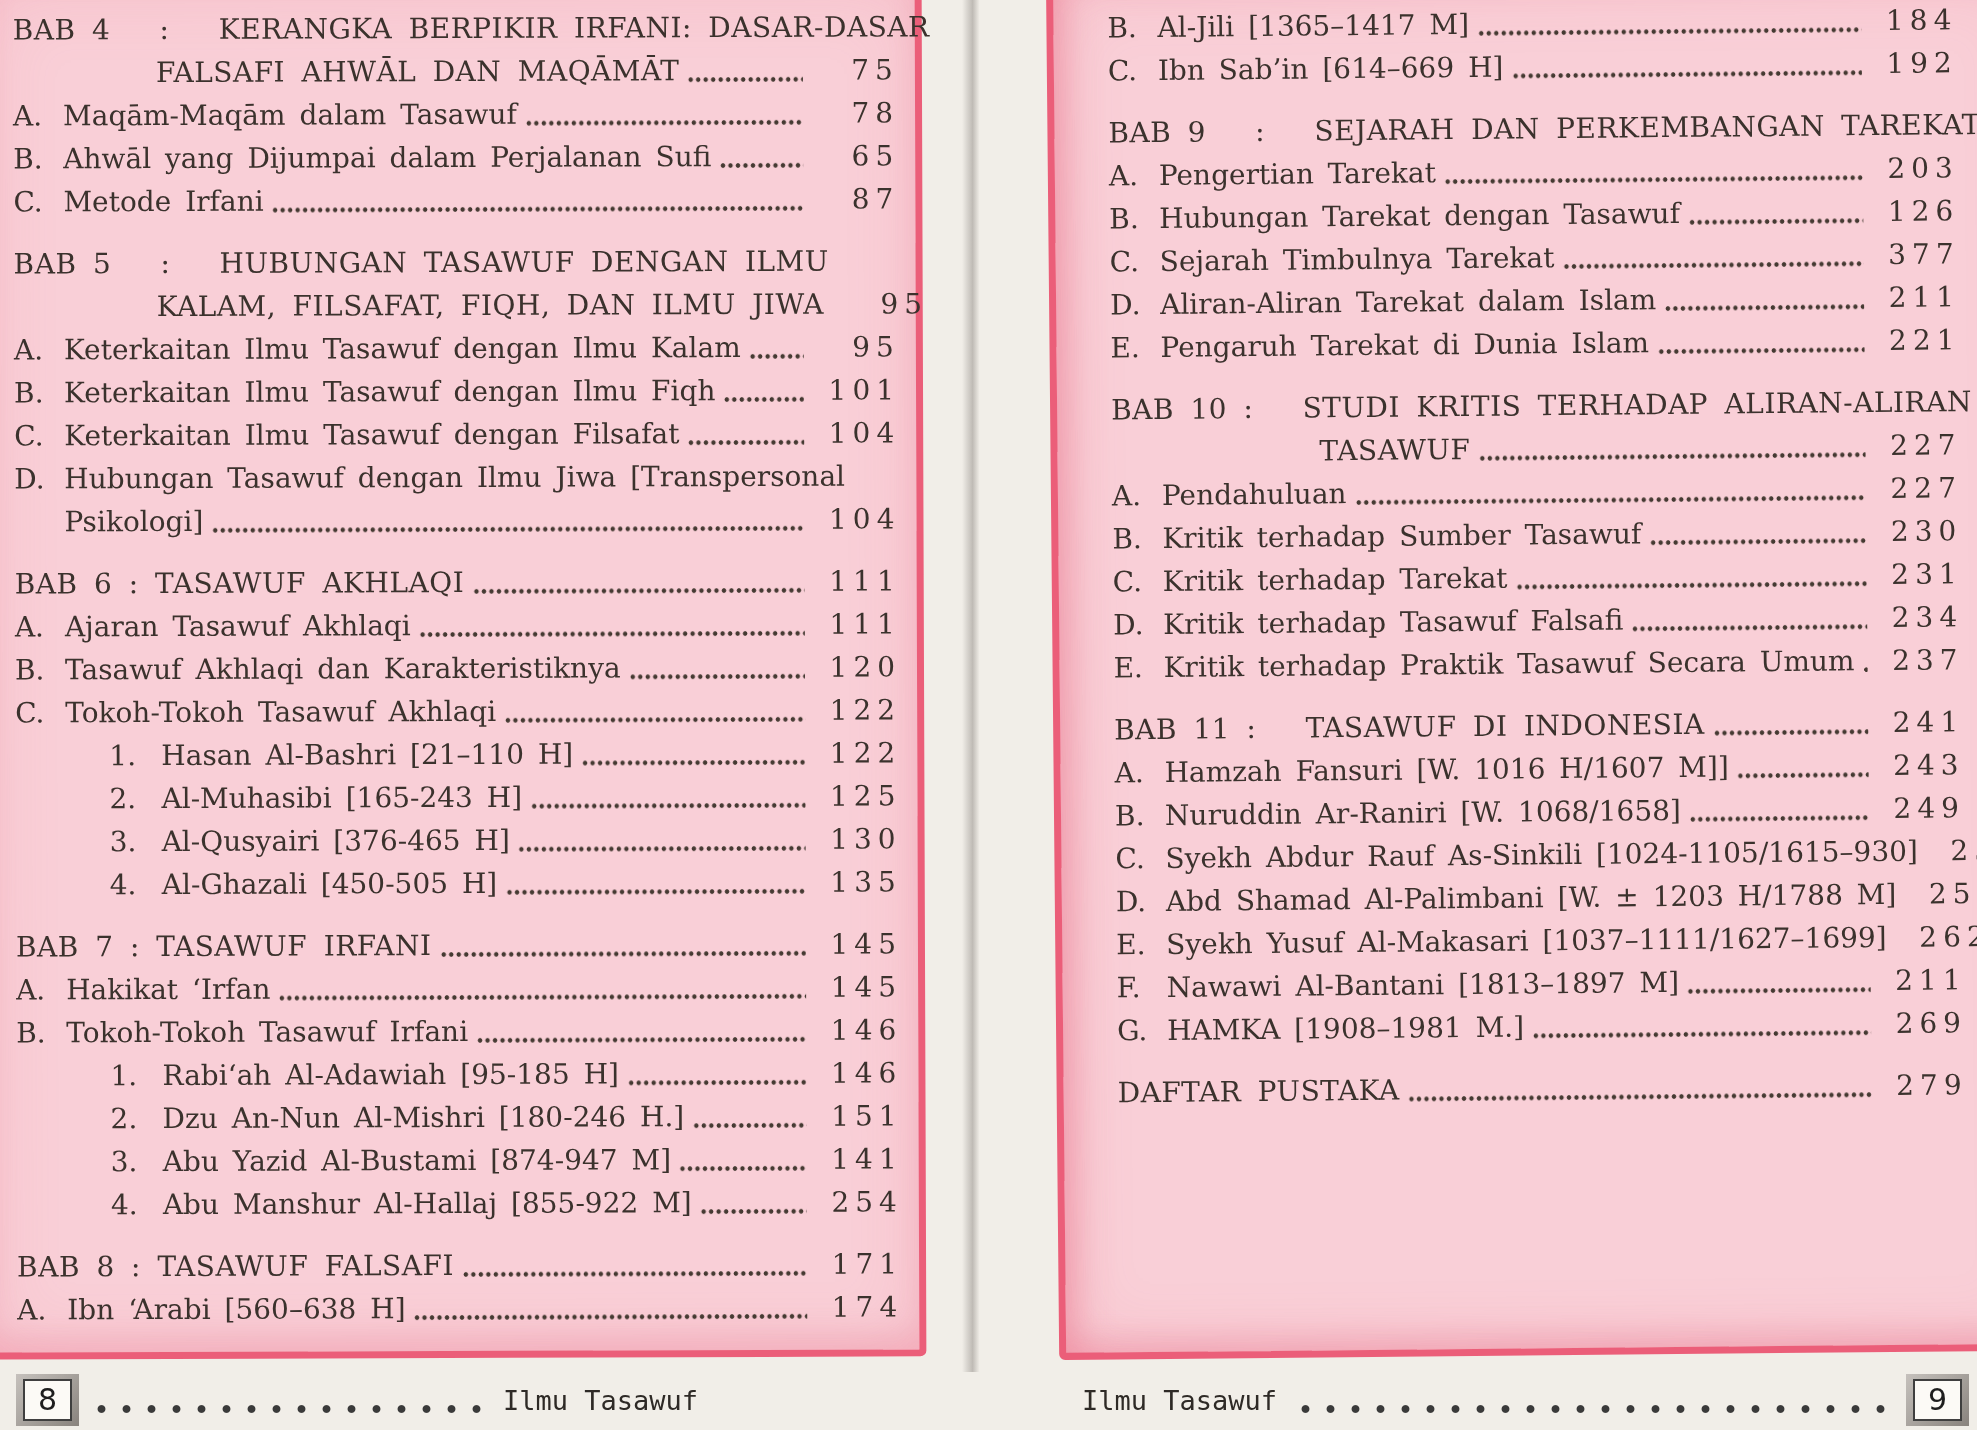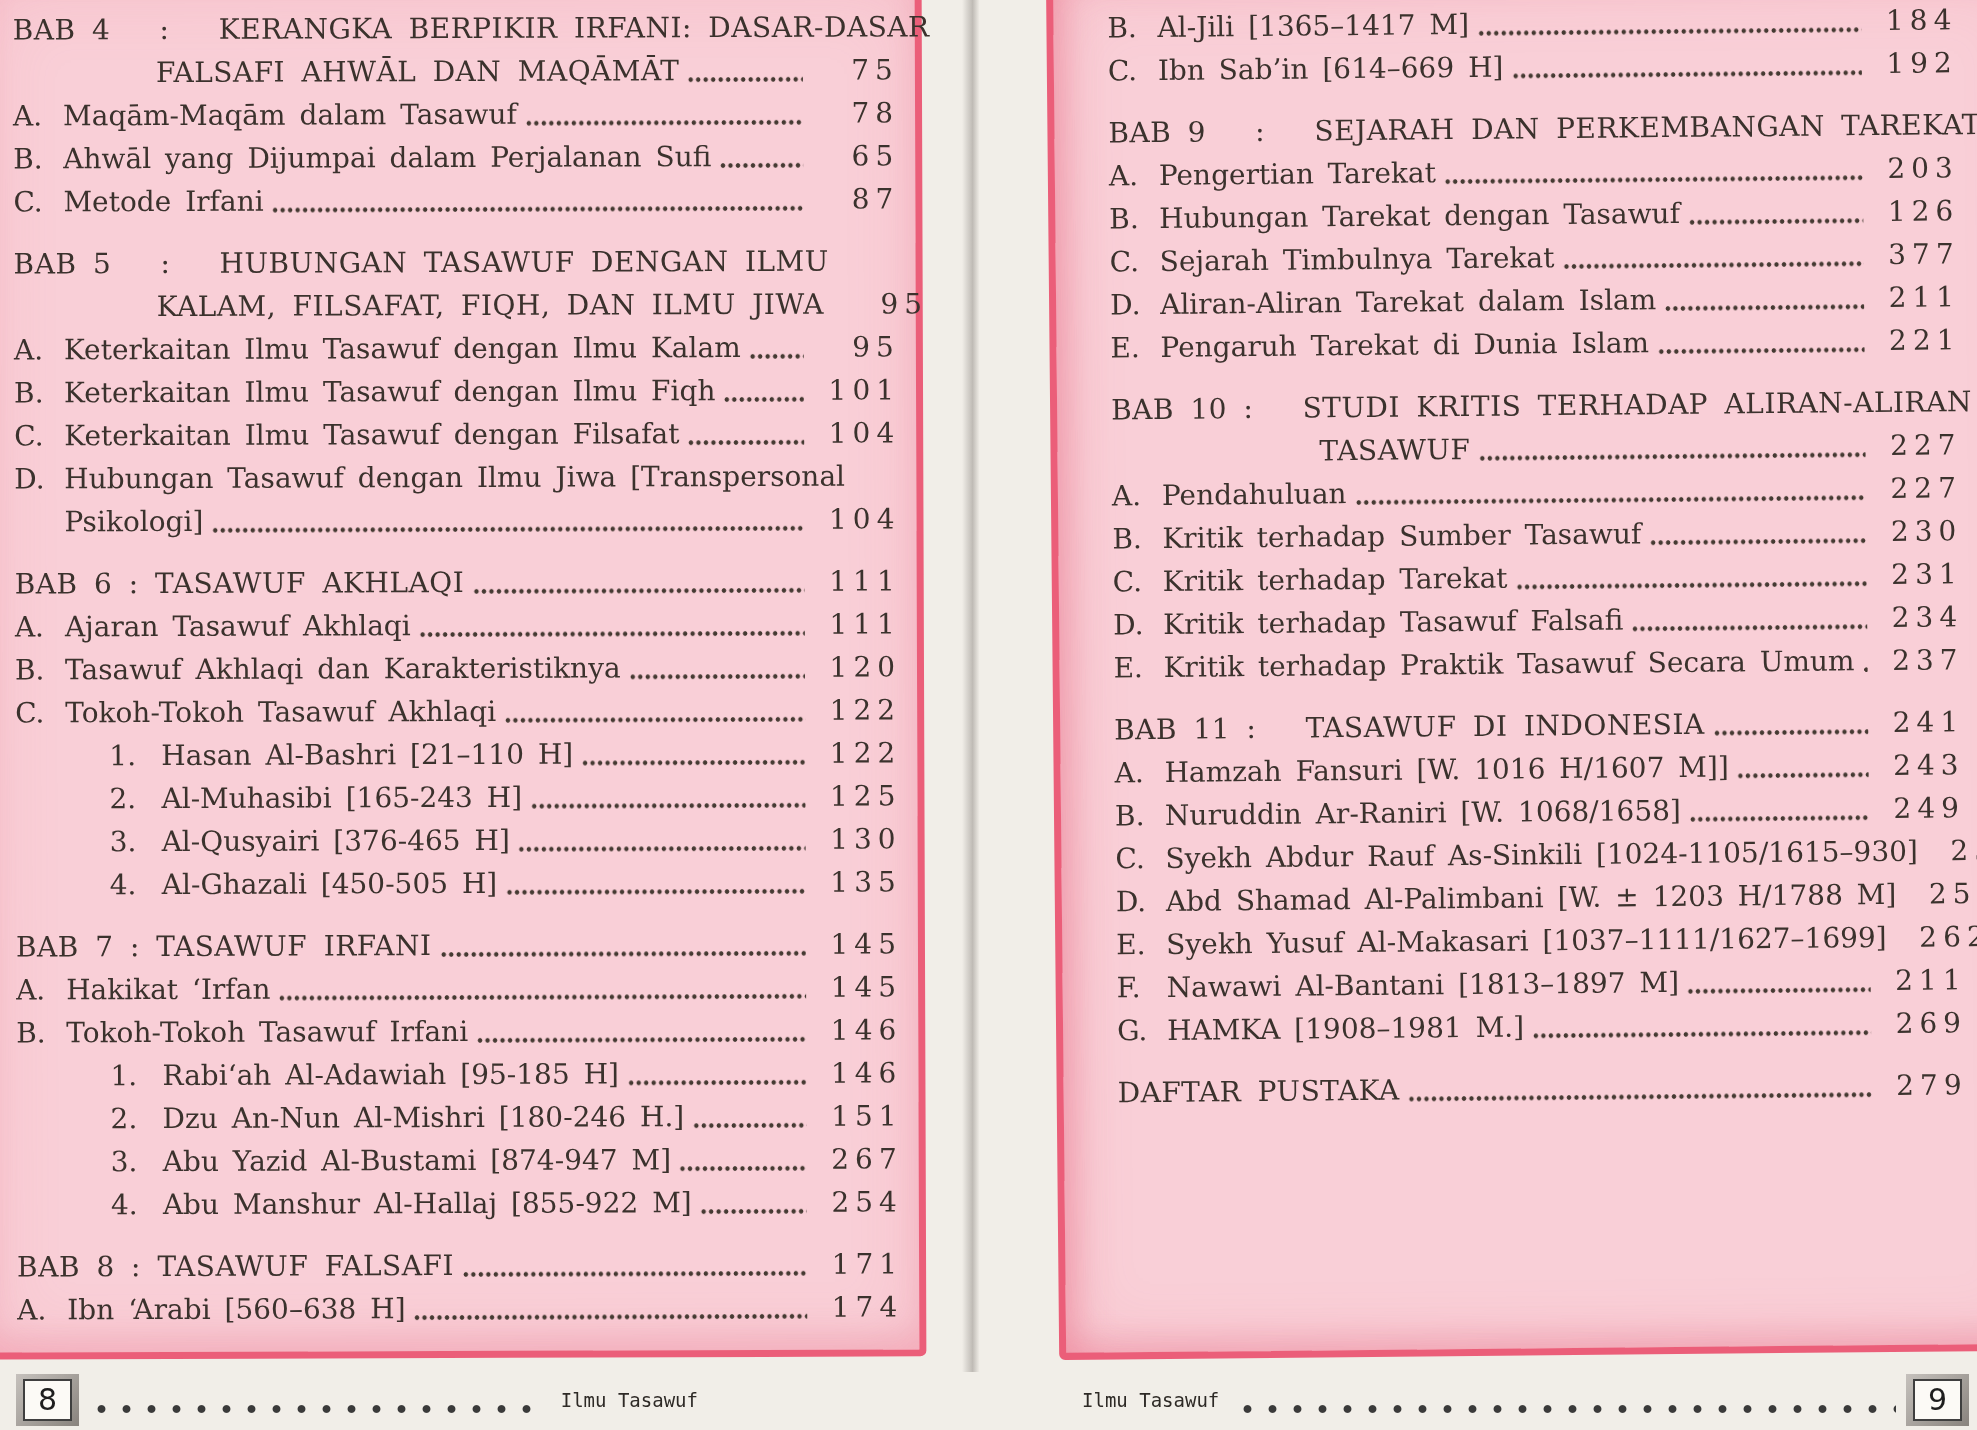--- a/index.html
+++ b/index.html
@@ -95,21 +95,21 @@
     position:absolute;
     top:1376px;
     height:48px;
     display:flex;
     align-items:center;
   }
   .footer-row.left{left:16px;width:688px;}
   .footer-row.right{left:1076px;width:893px;}
   .footer-title{
     font-family:"DejaVu Sans Mono", monospace;
-    font-size:19px;
+    font-size:27px;
     color:var(--footer-ink,#2e2a26);
     white-space:nowrap;
     padding:0 6px;
   }
   .fdots{
     flex:1 1 0;
     min-width:0;
     height:10px;
     margin:18px 10px 0 10px;
     background-image:radial-gradient(circle, #3a3a3a 3.4px, rgba(0,0,0,0) 4.4px);
@@ -286,21 +286,21 @@
       <div class="entry subitem">
     <span class="label">2.</span>
     <span class="text">Dzu An-Nun Al-Mishri [180-246 H.]</span>
     <span class="leader"></span>
     <span class="pagenum">151</span>
   </div>
       <div class="entry subitem">
     <span class="label">3.</span>
     <span class="text">Abu Yazid Al-Bustami [874-947 M]</span>
     <span class="leader"></span>
-    <span class="pagenum">267</span>
+    <span class="pagenum">141</span>
   </div>
       <div class="entry subitem">
     <span class="label">4.</span>
     <span class="text">Abu Manshur Al-Hallaj [855-922 M]</span>
     <span class="leader"></span>
     <span class="pagenum">254</span>
   </div>
       <div class="entry chapter gap">
 
     <span class="text">BAB 8 : TASAWUF FALSAFI</span>

